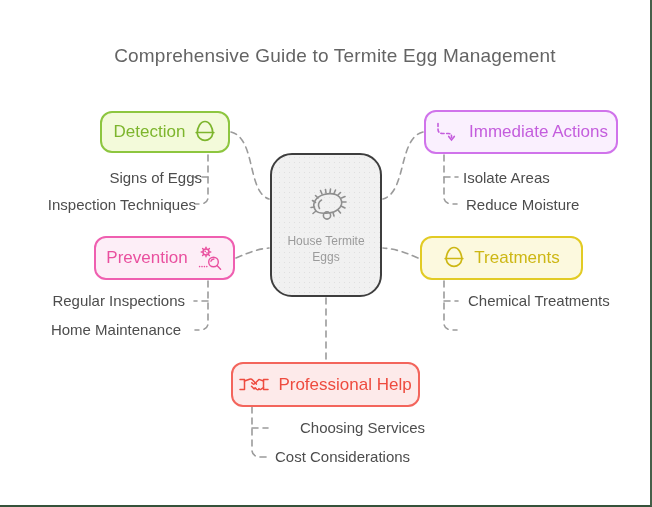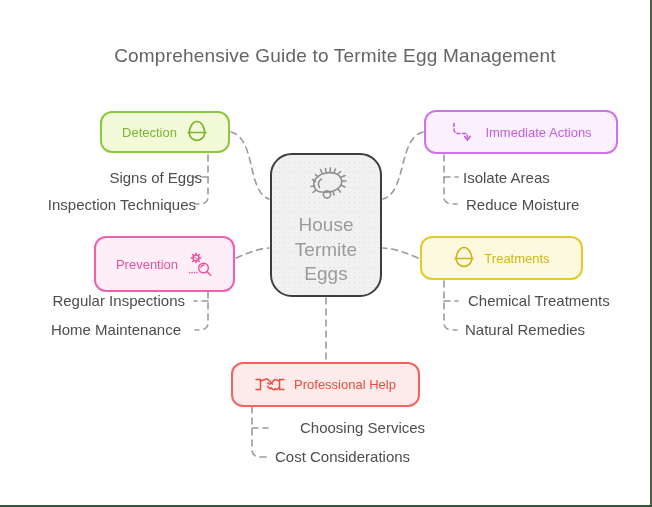--- a/index.html
+++ b/index.html
@@ -11,33 +11,33 @@
   }
   .title{
     position:absolute;left:0;top:45px;width:100%;text-align:center;
     font-size:19px;color:#646464;letter-spacing:.2px;padding-left:10px;
   }
   .connectors{position:absolute;left:0;top:0;pointer-events:none;}
   .node{
     position:absolute;display:flex;align-items:center;justify-content:center;
     box-sizing:border-box;border-radius:12px;border:2px solid;gap:9px;
   }
-  .branch-label{font-size:13px;white-space:nowrap;}
+  .branch-label{font-size:17px;white-space:nowrap;}
   .central{
     left:270px;top:153px;width:112px;height:144px;border-radius:22px;
     border:2px solid #3e3e3e;background-color:#f1f1f1;
     background-image:radial-gradient(#e0e0e0 .8px, transparent .9px);
     background-size:5px 5px;flex-direction:column;gap:6px;
   }
   .central-label{
-    font-size:19px;line-height:1.3;color:#9b9b9b;text-align:center;width:82px;
+    font-size:12px;line-height:1.3;color:#9b9b9b;text-align:center;width:82px;
   }
   .detection{left:100px;top:111px;width:130px;height:42px;background:#f3fada;border-color:#8dc63f;color:#7db52d;}
   .immediate{left:424px;top:110px;width:194px;height:44px;background:#faf0fe;border-color:#d073eb;color:#c45ddd;}
-  .prevention{left:94px;top:236px;width:141px;height:56px;background:#fdeef7;border-color:#ef5fb0;color:#e9509f;}
+  .prevention{left:94px;top:236px;width:141px;height:44px;background:#fdeef7;border-color:#ef5fb0;color:#e9509f;}
   .treatments{left:420px;top:236px;width:163px;height:44px;background:#fcf9de;border-color:#e2cb24;color:#cdb714;}
   .profhelp{left:231px;top:362px;width:189px;height:45px;background:#fdeaea;border-color:#f3655c;color:#ee4b3f;}
   .sub{
     position:absolute;font-size:15px;color:#4d4d4d;line-height:18px;white-space:nowrap;
   }
   .sub.r{text-align:right;}
   svg.icon{display:block;flex:0 0 auto;}
 </style>
 </head>
 <body>
@@ -173,18 +173,17 @@
   <div class="sub r" style="right:448px;top:169px;">Signs of Eggs</div>
   <div class="sub r" style="right:454px;top:196px;">Inspection Techniques</div>
 
   <div class="sub" style="left:463px;top:169px;">Isolate Areas</div>
   <div class="sub r" style="right:465px;top:292px;">Regular Inspections</div>
 
   <div class="sub" style="left:466px;top:196px;">Reduce Moisture</div>
   <div class="sub" style="left:468px;top:292px;">Chemical Treatments</div>
 
   <div class="sub r" style="right:469px;top:321px;">Home Maintenance</div>
-  <div class="sub" style="left:465px;top:321px;">Natural Remedies</div>
 
   <div class="sub" style="left:277px;top:419px;margin-left:23px;">Choosing Services</div>
   <div class="sub" style="left:275px;top:448px;">Cost Considerations</div>
 
 </div>
 
 </body></html>

